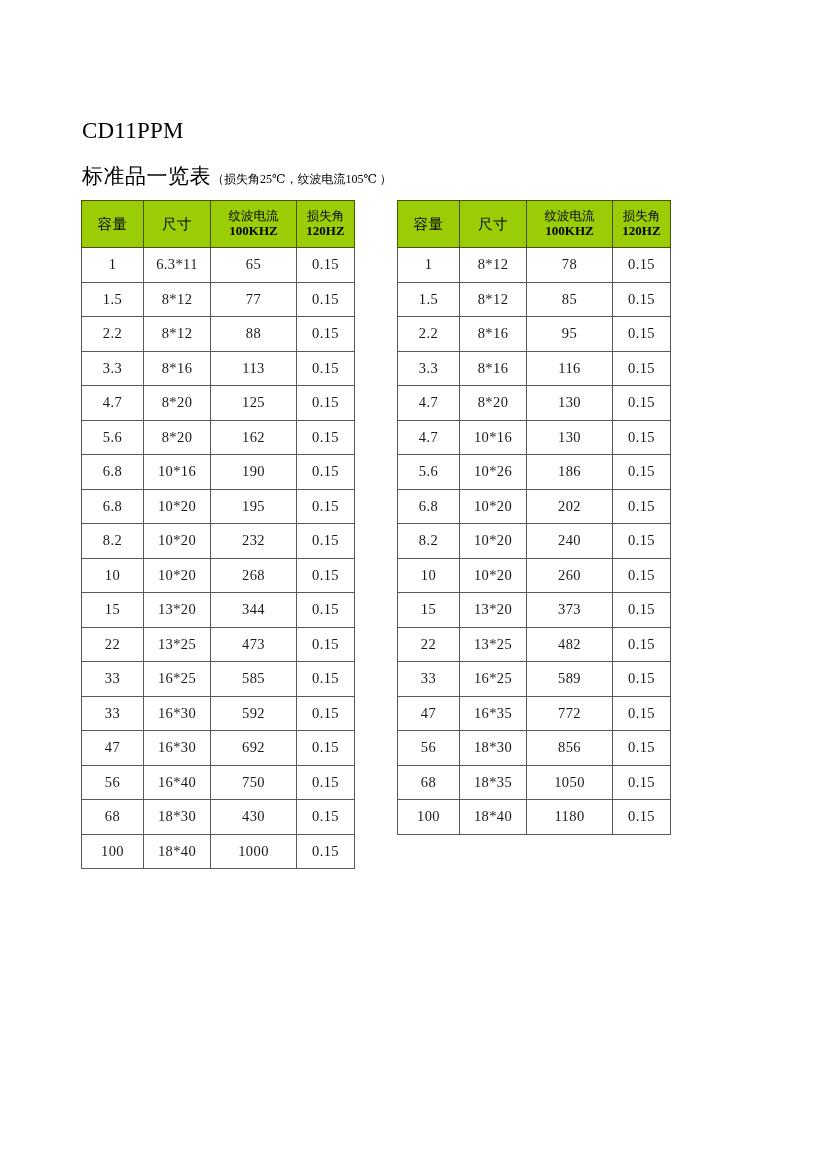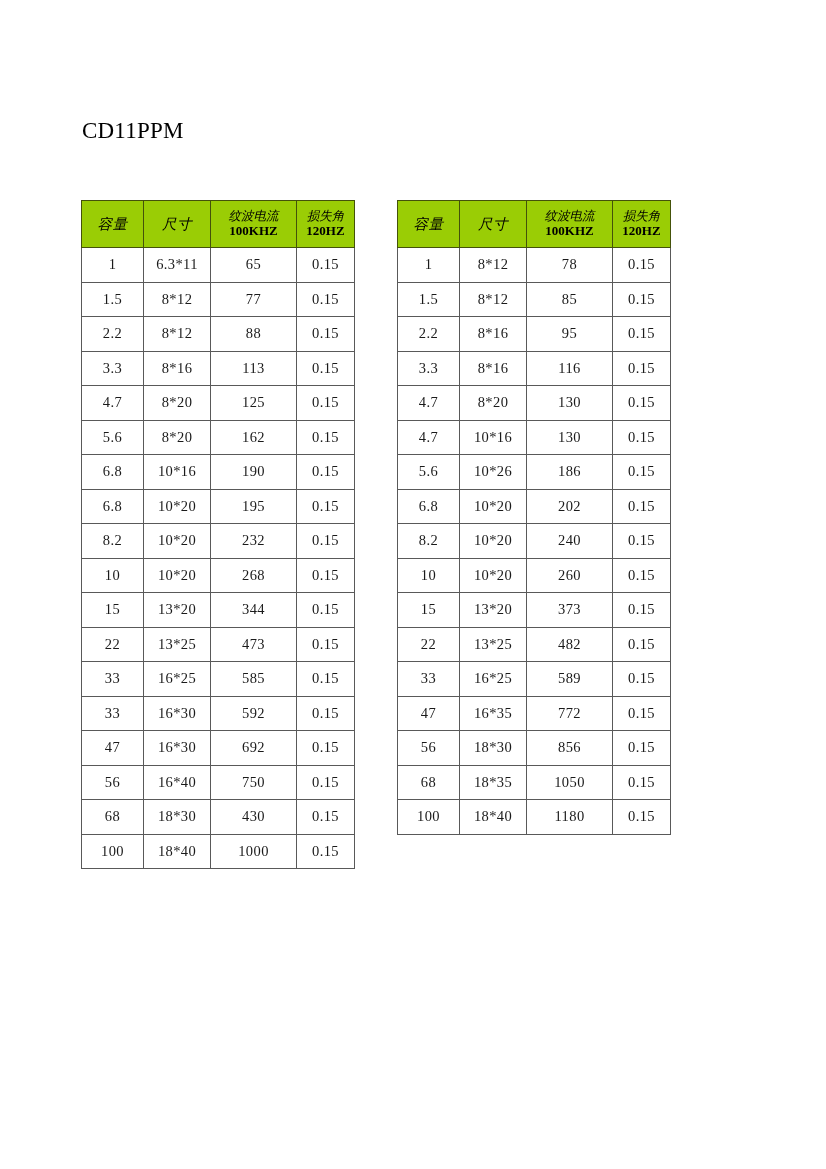--- a/index.html
+++ b/index.html
@@ -85,21 +85,20 @@
   .col-head {
     background: #9ACD05 !important;
     border: 1px solid #44520a !important;
     height: 46px;
     line-height: 1.15;
   }
   .col-head .ch-main {
     display: block;
     font-size: 14.5px;
     letter-spacing: 0.5px;
-    font-style: italic;
   }
   .col-head .ch-main.two-line {
     font-size: 12.5px;
     letter-spacing: 0px;
   }
   .col-head .ch-sub {
     display: block;
     font-size: 13px;
     letter-spacing: 0px;
     font-weight: bold;
@@ -119,20 +118,24 @@
   .col-ripple { width: 86px; }
   .col-tan  { width: 58px; }
 </style>
 </head>
 <body>
 
 <div class="page">
 
   <div class="doc-title">CD11PPM</div>
 
+  <div class="subtitle-row">
+    <span class="subtitle-main">标准品一览表</span>
+    <span class="subtitle-note">（损失角25℃，纹波电流105℃ ）</span>
+  </div>
 
   <table class="spec-table" id="table-400wv">
     <colgroup>
       <col class="col-cap">
         <col class="col-size">
         <col class="col-ripple">
         <col class="col-tan">
     </colgroup>
     <thead>
       <tr>

